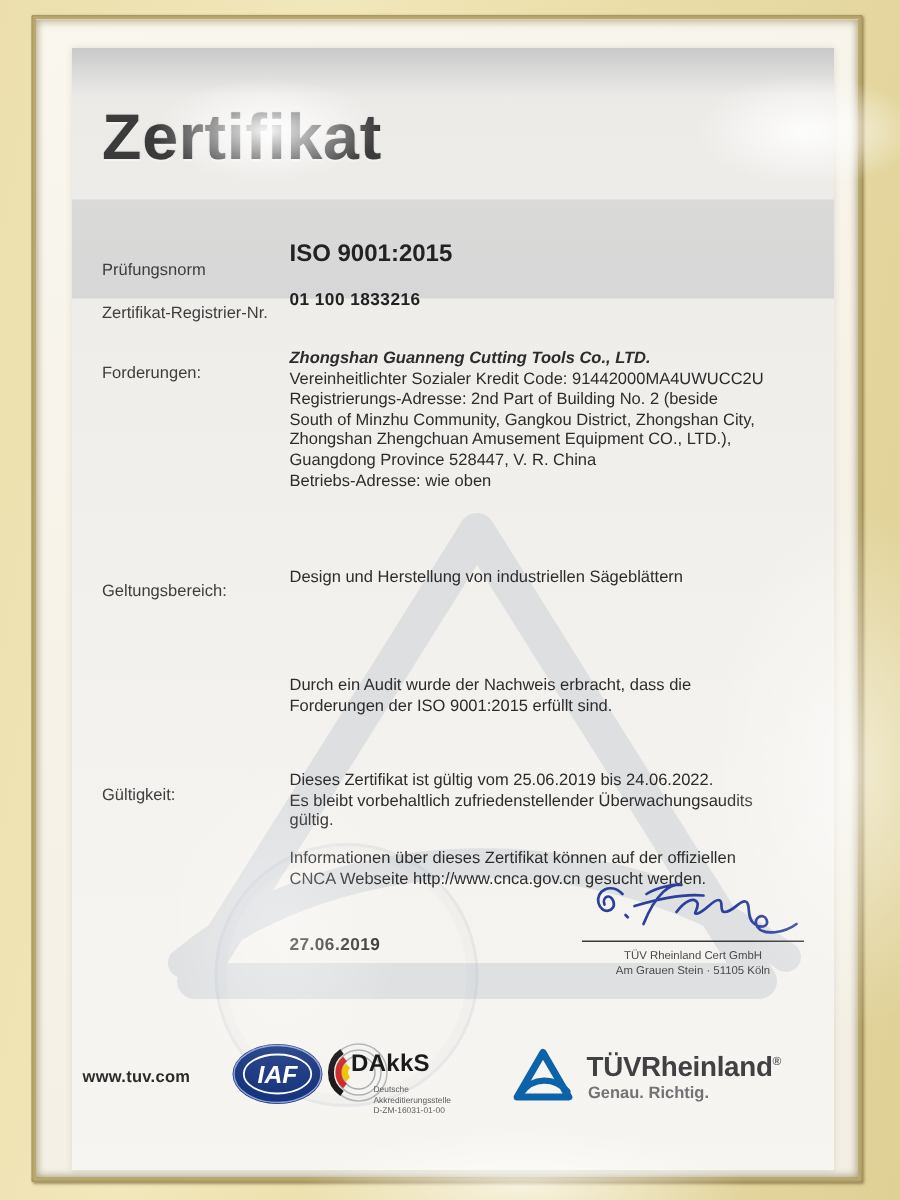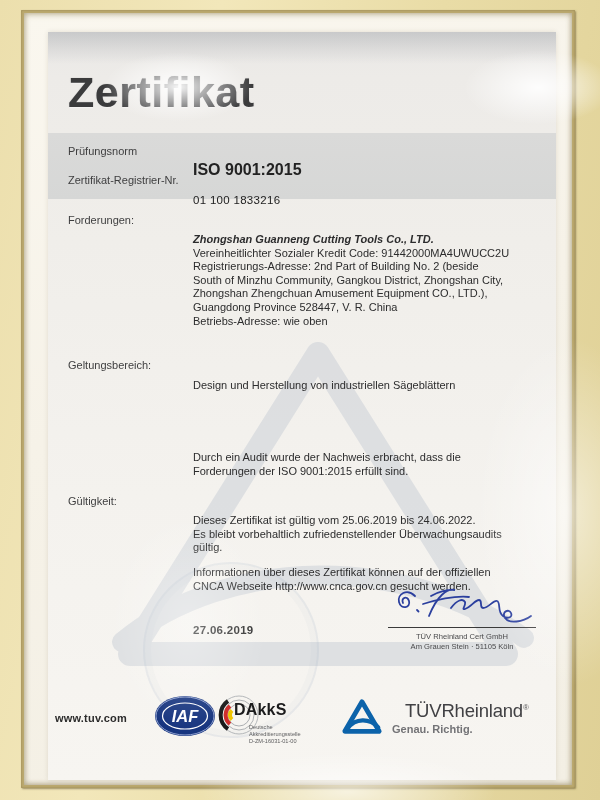--- a/index.html
+++ b/index.html
@@ -32,31 +32,31 @@
   }
   .title{
     position:absolute;left:20px;top:36px;
     font-size:43px;font-weight:bold;letter-spacing:.5px;color:#3b3b3c;
     text-shadow:0 1px 1px rgba(255,255,255,.6), 0 0 1px rgba(40,40,40,.35);
   }
   .band{
     position:absolute;left:0;top:101px;width:100%;height:66px;
     background:linear-gradient(180deg,#dadad9 0%,#d6d7d6 100%);
   }
-  .label{font-size:11px;color:#3e3e3f;}
+  .label{font-size:11px;color:#3e3e3f;margin-top:29px;}
   .val{font-size:11px;color:#2c2c2d;line-height:13.6px;}
   .bold{font-weight:bold;font-style:italic;}
   .std-val{font-size:16px;font-weight:bold;color:#222;}
-  .reg-val{font-size:11.5px;font-weight:normal;color:#222;letter-spacing:.3px;}
+  .reg-val{font-size:11.5px;font-weight:bold;color:#222;letter-spacing:.3px;}
   .vcol{left:145px;margin-top:20px;}
   .sig-line{position:absolute;left:340px;top:595px;width:148px;border-top:1.2px solid #3a3a3a;}
   .issuer{font-size:7.6px;color:#4a4a4c;line-height:9.6px;text-align:center;}
   .date{font-size:11.5px;font-weight:bold;color:#333;letter-spacing:.3px;}
   .website{font-size:11px;font-weight:bold;color:#2b2b2b;letter-spacing:.2px;}
-  .brand{font-size:18.5px;font-weight:normal;color:#414144;letter-spacing:-.2px;margin-left:14px;}
+  .brand{font-size:18.5px;font-weight:bold;color:#414144;letter-spacing:-.2px;}
   .brand sup{font-size:8px;color:#5a5a5c;}
   .tagline{font-size:11px;font-weight:bold;color:#737376;}
   .dakks-sub{font-size:5.6px;color:#5c5c5e;line-height:6.8px;}
   .dakks-name{font-size:16px;font-weight:bold;color:#1b1b1c;letter-spacing:.2px;}
   .seal{
     position:absolute;left:95px;top:530px;width:172px;height:172px;border-radius:50%;
     border:2px solid rgba(150,168,190,.16);
     box-shadow:inset 0 0 0 6px rgba(150,168,190,.05);
   }
   

